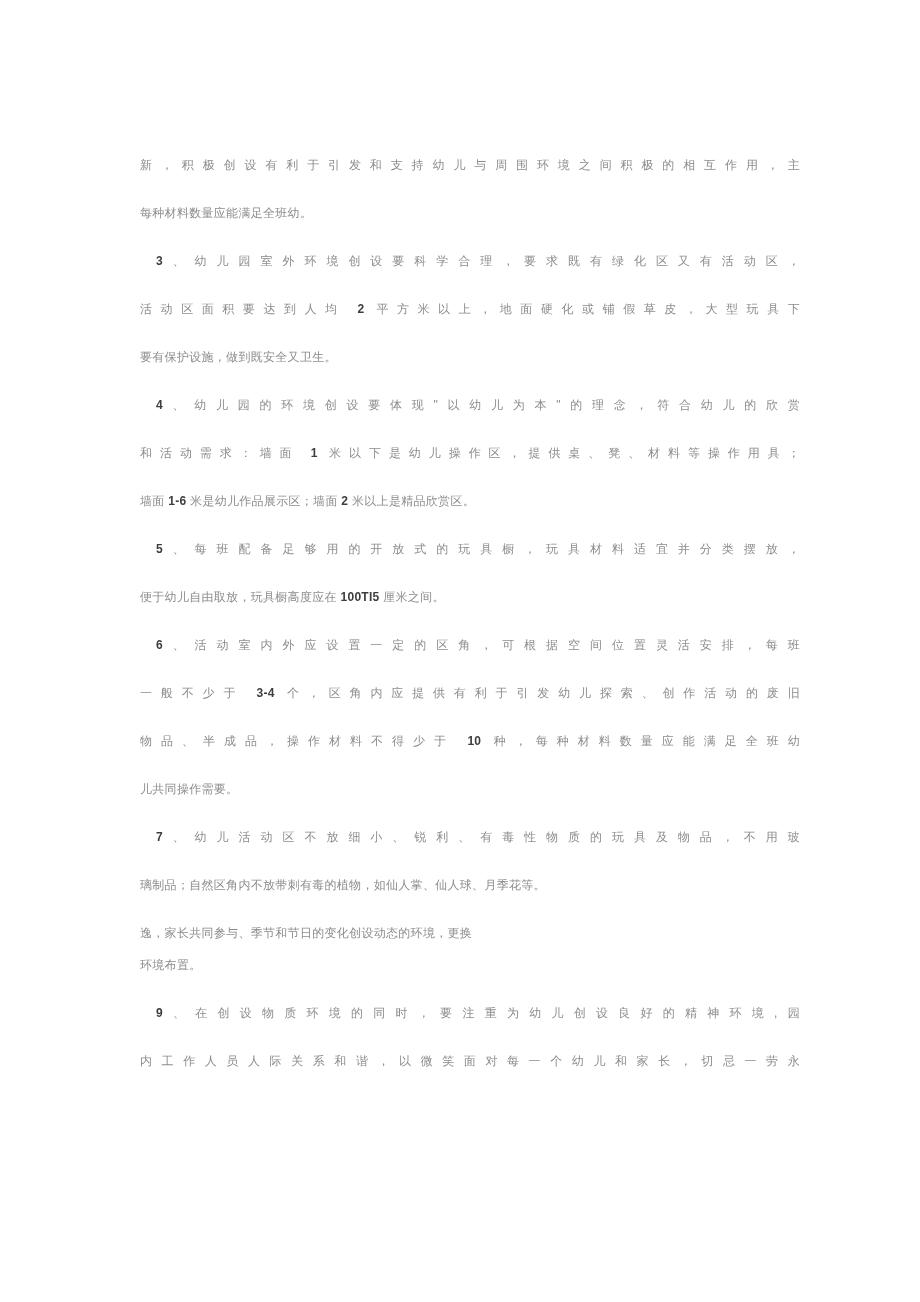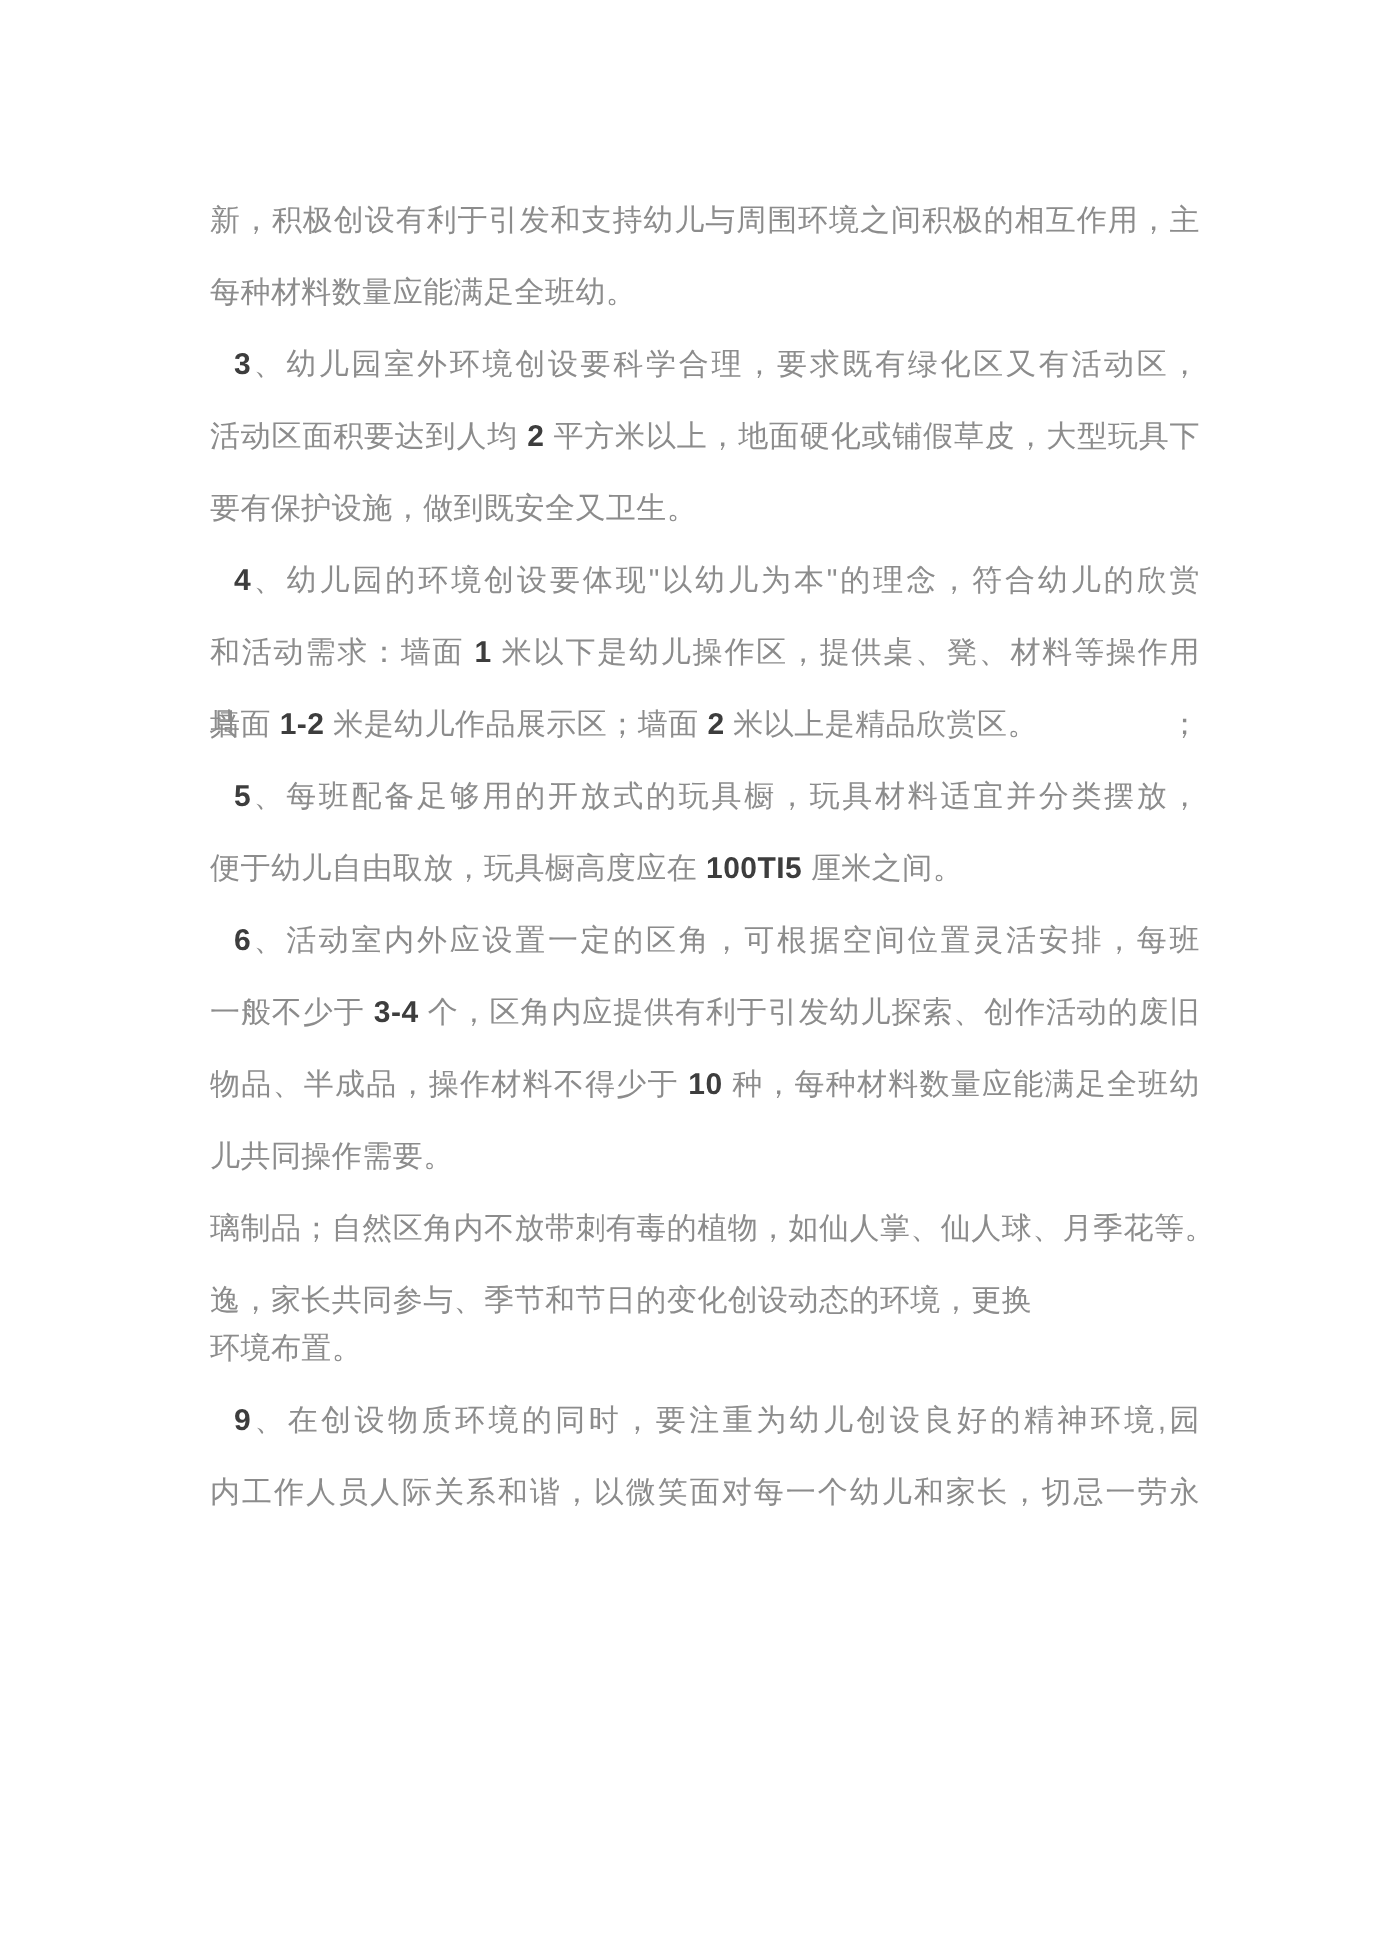--- a/index.html
+++ b/index.html
@@ -21,23 +21,23 @@
   .page{
     position:relative;
     width:920px;
     height:1302px;
     background:var(--page-bg);
     overflow:hidden;
   }
   .text-block{
     position:absolute;
     left:140px;
-    top:123px;
+    top:141px;
     width:660px;
-    font-size:20px;
+    font-size:12px;
     color:var(--text-color);
     letter-spacing:0.3px;
     font-weight:300;
   }
   .line{
     height:48px;
     line-height:48px;
     white-space:nowrap;
   }
   .line.full{
@@ -62,26 +62,27 @@
 
 <div class="page">
   <div class="text-block">
       <div class="line full">新，积极创设有利于引发和支持幼儿与周围环境之间积极的相互作用，主</div>
       <div class="line">每种材料数量应能满足全班幼。</div>
       <div class="line indent full"><span class="ascii">3</span>、幼儿园室外环境创设要科学合理，要求既有绿化区又有活动区，</div>
       <div class="line full">活动区面积要达到人均 <span class="ascii">2</span> 平方米以上，地面硬化或铺假草皮，大型玩具下</div>
       <div class="line">要有保护设施，做到既安全又卫生。</div>
       <div class="line indent full"><span class="ascii">4</span>、幼儿园的环境创设要体现"以幼儿为本"的理念，符合幼儿的欣赏</div>
       <div class="line full">和活动需求：墙面 <span class="ascii">1</span> 米以下是幼儿操作区，提供桌、凳、材料等操作用具；</div>
-      <div class="line">墙面 <span class="ascii">1-2</span> 米是幼儿作品展示区；墙面 <span class="ascii">2</span> 米以上是精品欣赏区。</div>
+      <div class="line">墙面 <span class="ascii">1-6</span> 米是幼儿作品展示区；墙面 <span class="ascii">2</span> 米以上是精品欣赏区。</div>
       <div class="line indent full"><span class="ascii">5</span>、每班配备足够用的开放式的玩具橱，玩具材料适宜并分类摆放，</div>
       <div class="line">便于幼儿自由取放，玩具橱高度应在 <span class="ascii">100TI5</span> 厘米之间。</div>
       <div class="line indent full"><span class="ascii">6</span>、活动室内外应设置一定的区角，可根据空间位置灵活安排，每班</div>
       <div class="line full">一般不少于 <span class="ascii">3-4</span> 个，区角内应提供有利于引发幼儿探索、创作活动的废旧</div>
       <div class="line full">物品、半成品，操作材料不得少于 <span class="ascii">10</span> 种，每种材料数量应能满足全班幼</div>
       <div class="line">儿共同操作需要。</div>
+      <div class="line indent full"><span class="ascii">7</span>、幼儿活动区不放细小、锐利、有毒性物质的玩具及物品，不用玻</div>
       <div class="line">璃制品；自然区角内不放带刺有毒的植物，如仙人掌、仙人球、月季花等。</div>
       <div class="line">逸，家长共同参与、季节和节日的变化创设动态的环境，更换</div>
       <div class="line tight">环境布置。</div>
       <div class="line indent full"><span class="ascii">9</span>、在创设物质环境的同时，要注重为幼儿创设良好的精神环境,园</div>
       <div class="line full">内工作人员人际关系和谐，以微笑面对每一个幼儿和家长，切忌一劳永</div>
     </div>
 </div>
 
 </body></html>

